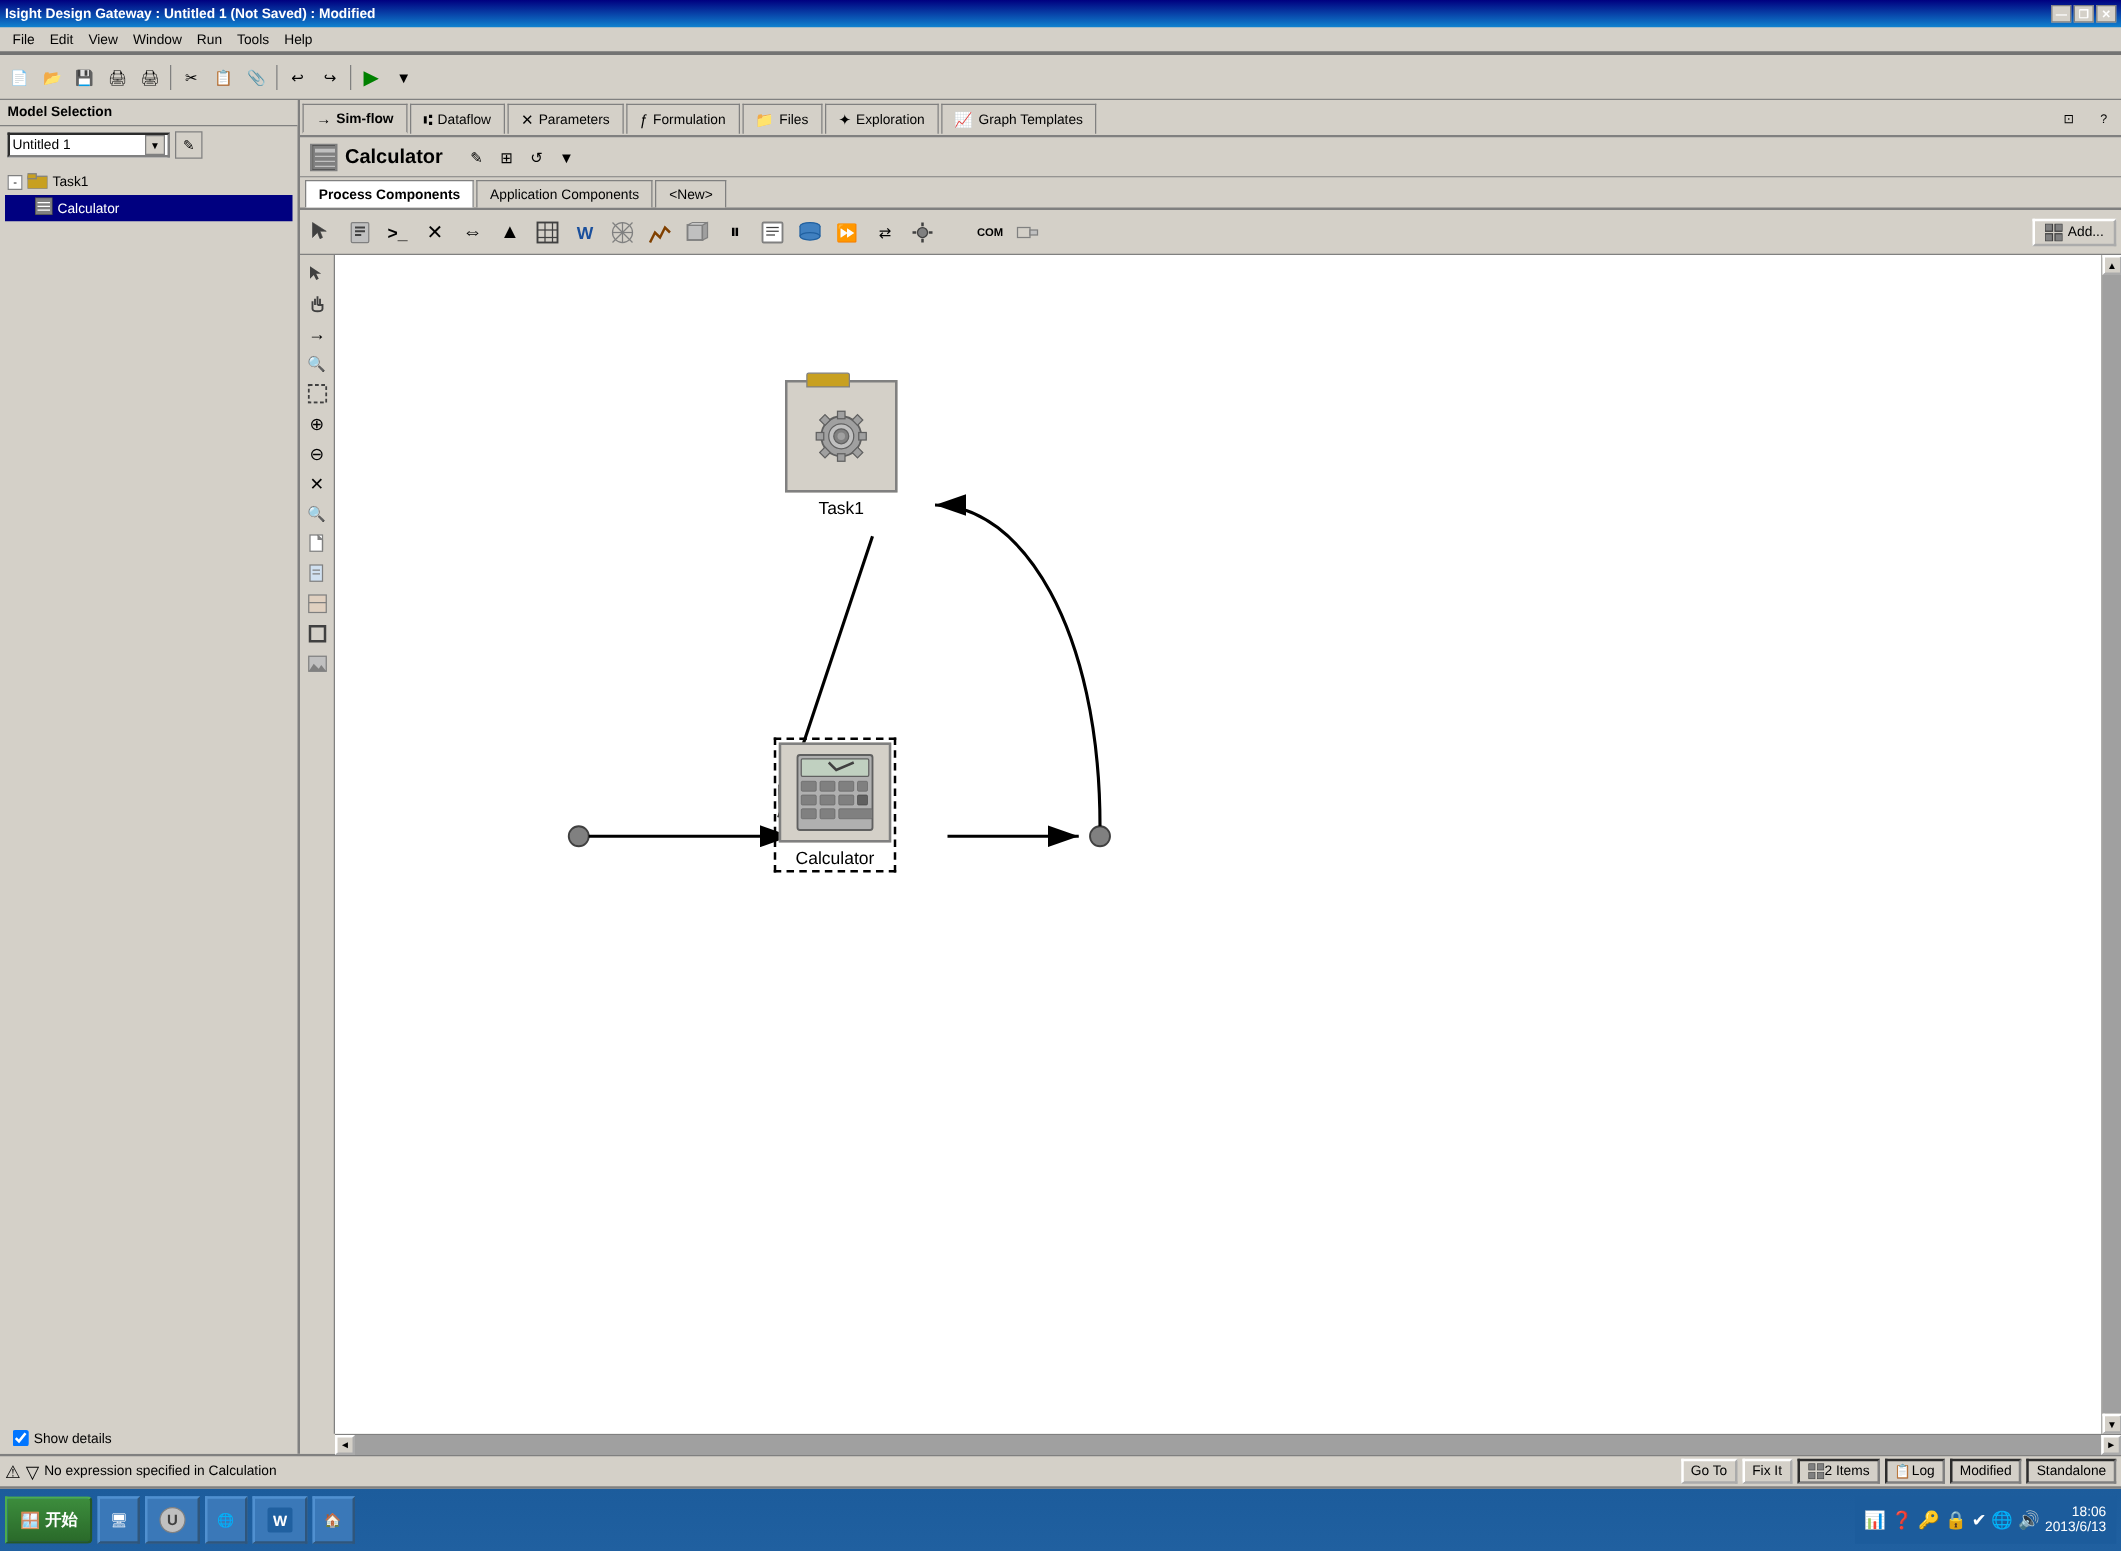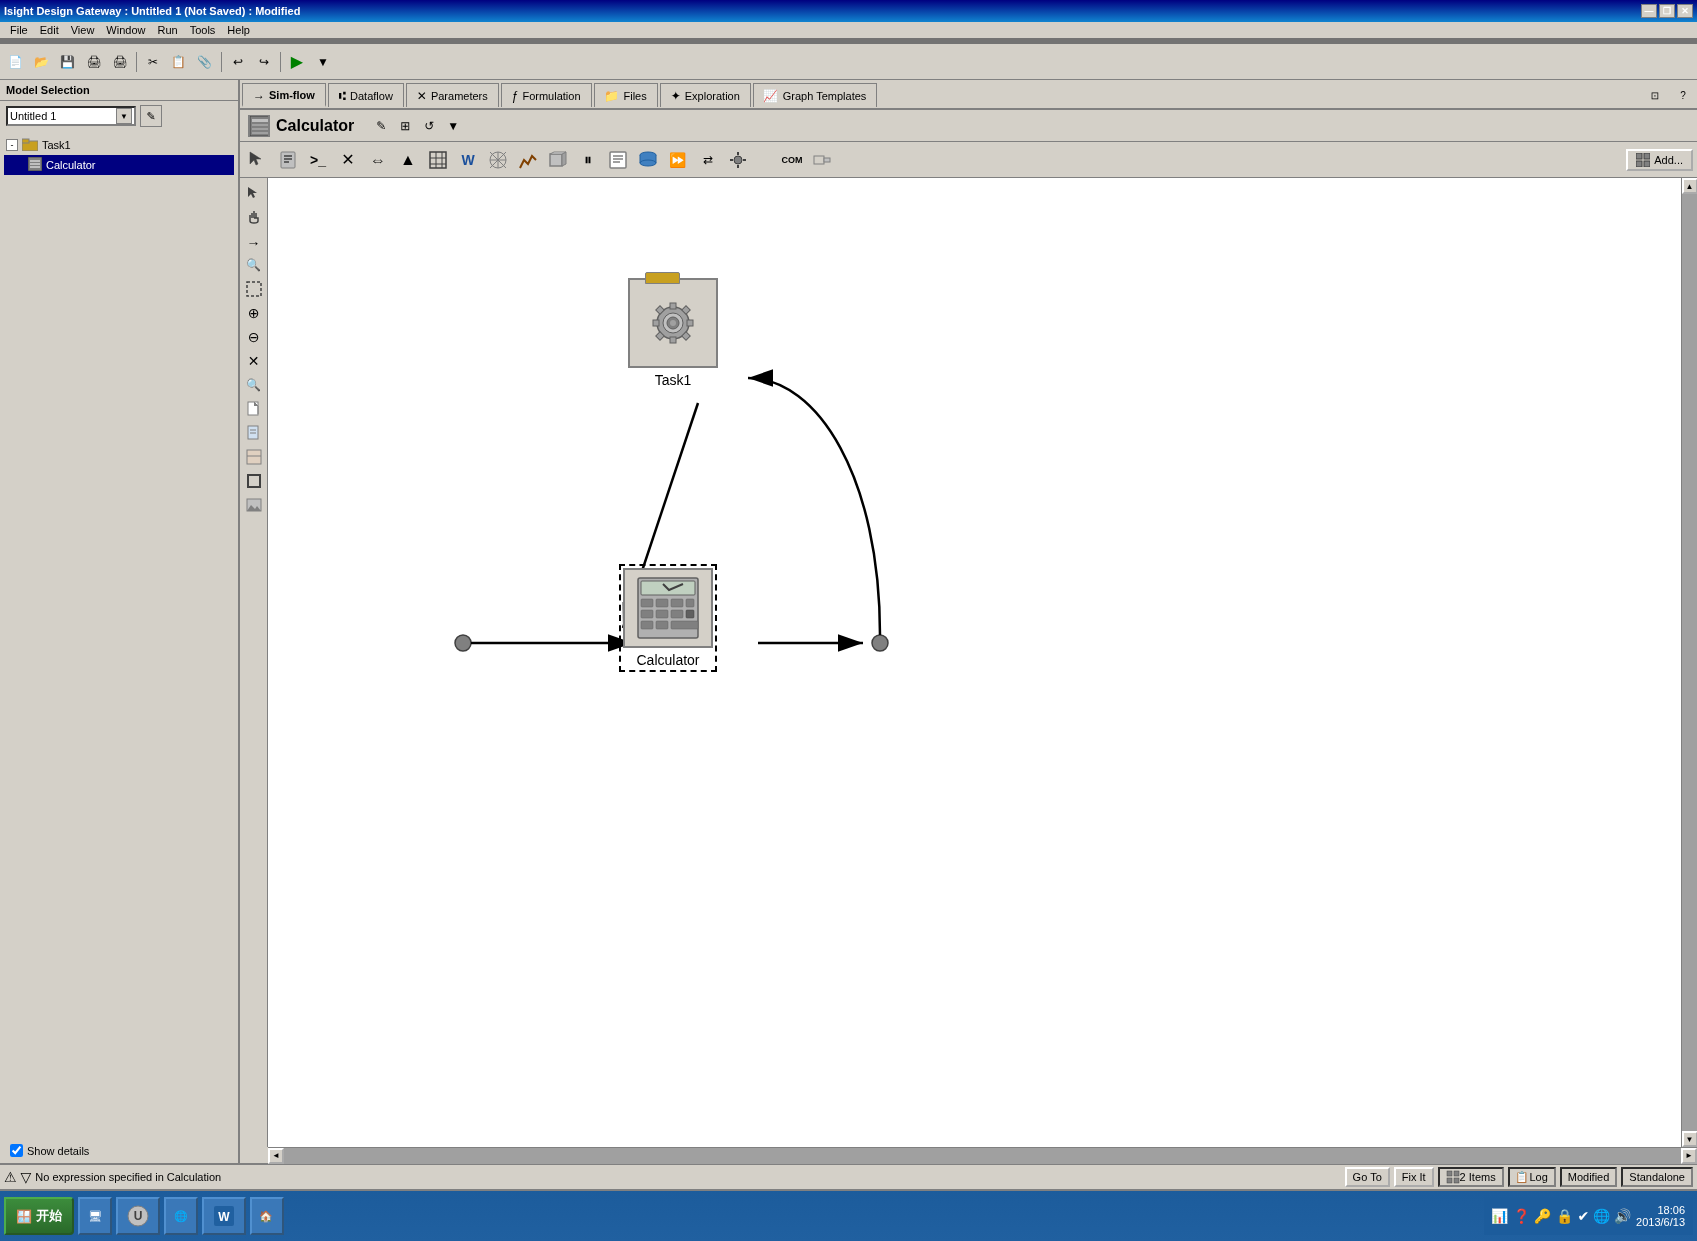--- a/index.html
+++ b/index.html
@@ -43,21 +43,21 @@
     }
 
     
     #menu-bar {
       width: 100%;
       height: 22px;
       background: #d4d0c8;
       display: flex;
       align-items: center;
       padding: 0 4px;
-      border-bottom: 6px solid #737373;
+      border-bottom: 3px solid #737373;
     }
     .menu-item {
       padding: 2px 6px;
       cursor: pointer;
       font-size: 11px;
     }
 
     
     #toolbar {
       width: 100%;
@@ -654,20 +654,31 @@
           <line x1="2" y1="17" x2="18" y2="17" stroke="#c0c0c0" stroke-width="1"></line>
         </svg>
       </div>
       <span id="calc-title">Calculator</span>
       <button class="header-tool-btn">✎</button>
       <button class="header-tool-btn">⊞</button>
       <button class="header-tool-btn">↺</button>
       <button class="header-tool-btn">▼</button>
     </div>
 
+    <div id="process-tabs">
+      <div class="proc-tab active">
+        <span>Process Components</span>
+      </div>
+      <div class="proc-tab">
+        <span>Application Components</span>
+      </div>
+      <div class="proc-tab">
+        <span>&lt;New&gt;</span>
+      </div>
+    </div>
 
     <div id="comp-toolbar">
       <button class="comp-btn">
         <svg width="20" height="20">
           <polygon points="2,2 2,14 6,10 8,15 10,14 8,9 13,9" fill="#404040" stroke="#404040" stroke-width="0.5"></polygon>
         </svg>
       </button>
       <button class="comp-btn">
         <svg width="20" height="20">
           <rect x="3" y="2" width="14" height="16" rx="1" fill="#c0c0c0" stroke="#808080"></rect>

